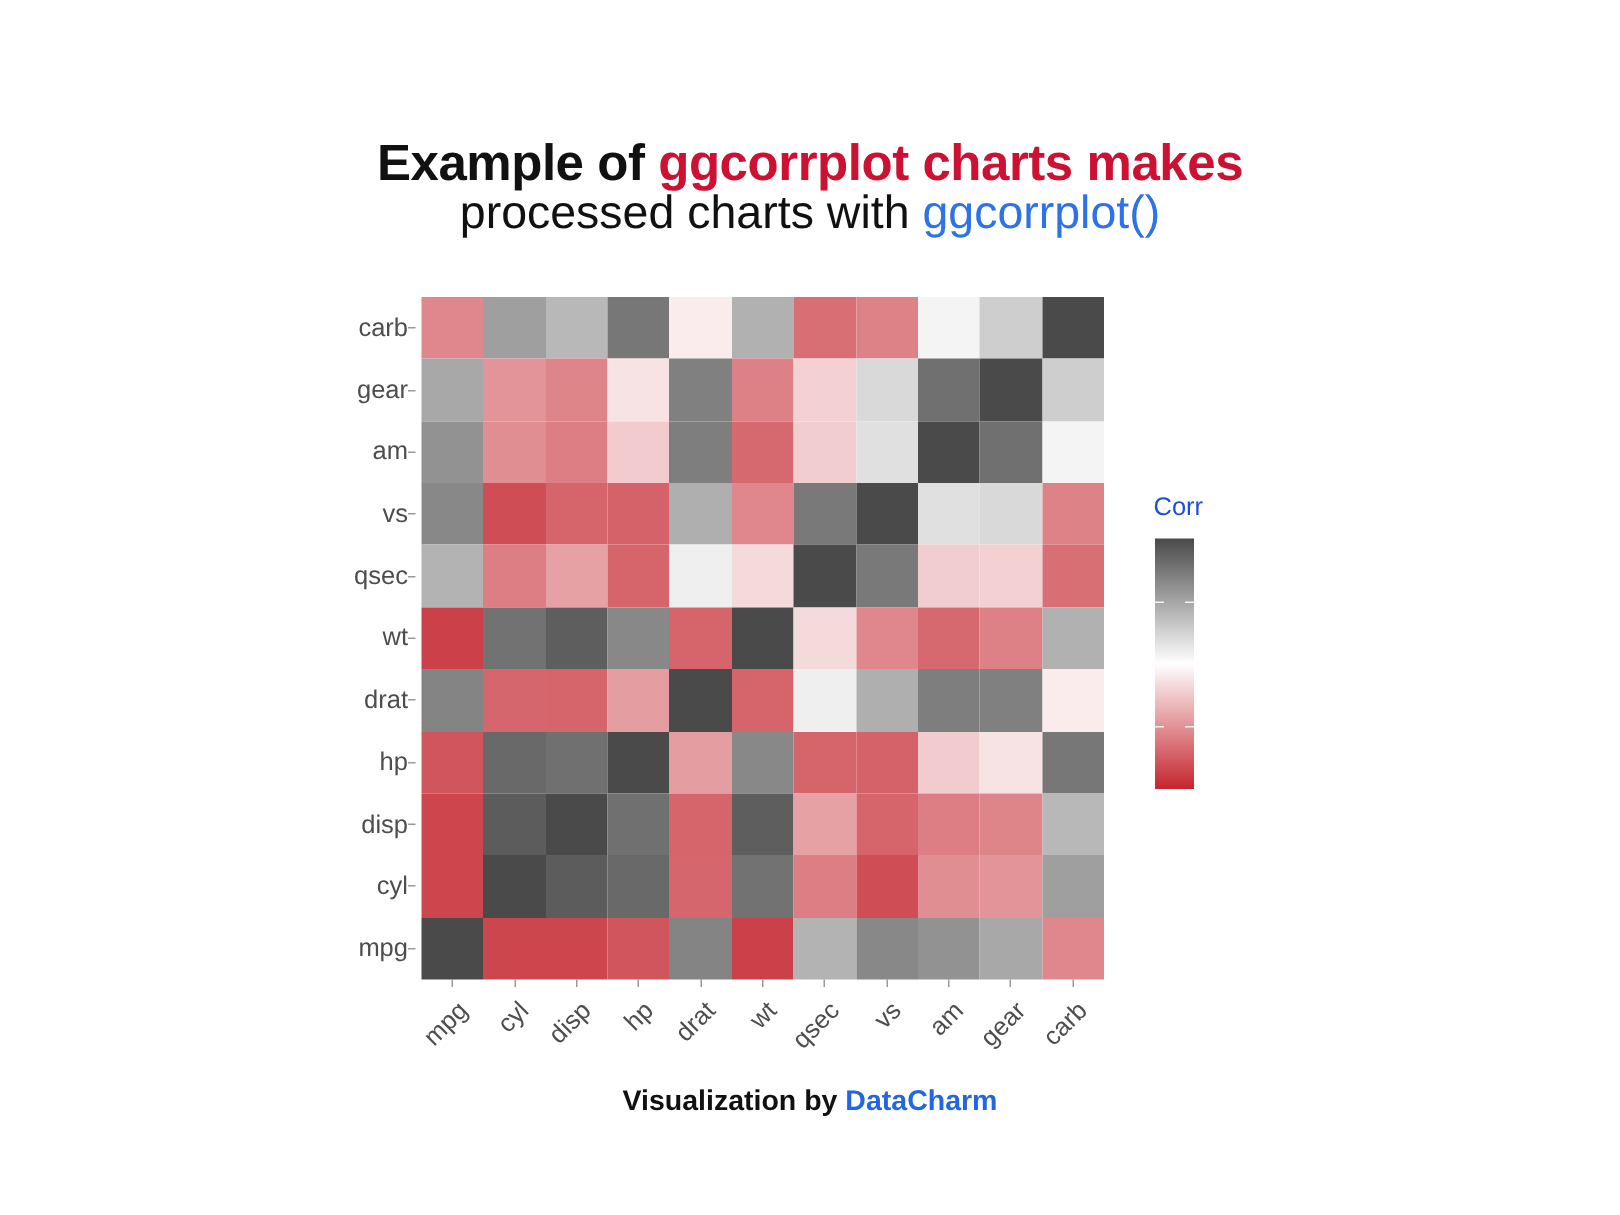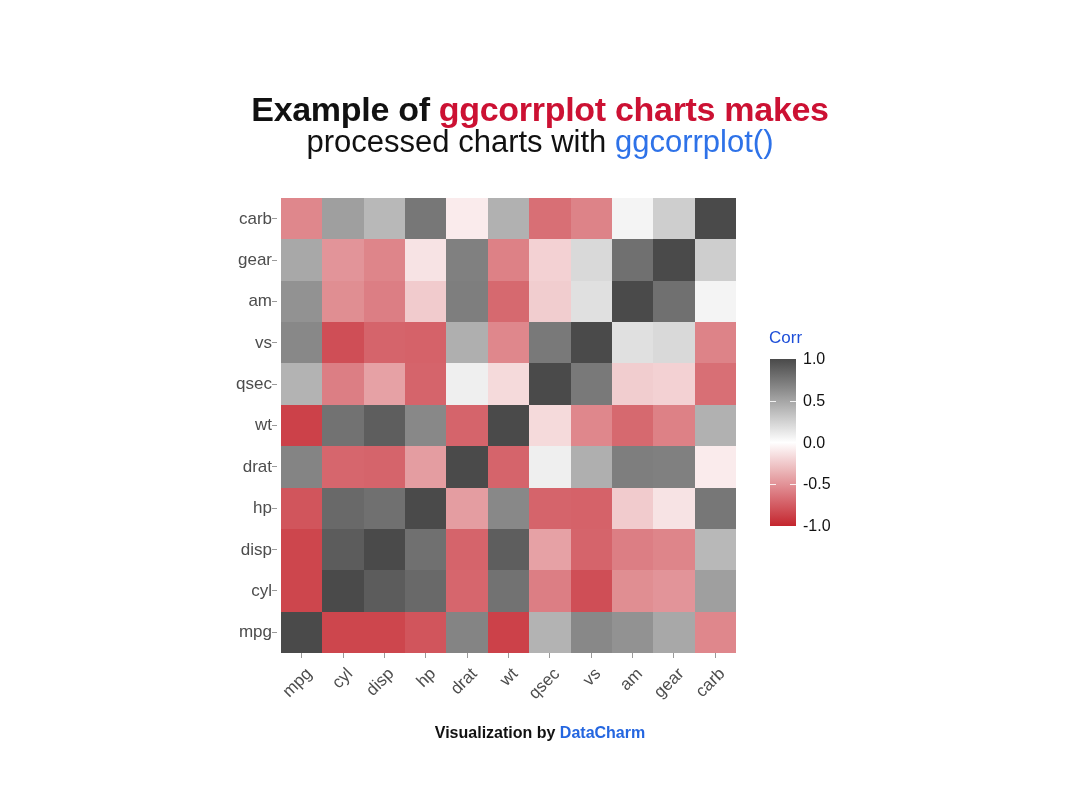--- a/index.html
+++ b/index.html
@@ -44,21 +44,21 @@
     white-space: nowrap;
   }
   #subtitle .accent-blue { color: #2E72E8; }
 
   
   #caption {
     position: absolute;
     left: 0; top: 724px;
     width: 1080px;
     text-align: center;
-    font-size: 16px;
+    font-size: 19px;
     font-weight: bold;
     color: #111111;
     white-space: nowrap;
   }
   #caption .brand { color: #2466E0; }
 
   
   #plot-area {
     position: absolute;
     left: 281px;
@@ -496,23 +496,16 @@
 <div id="legend">
   <div id="legend-title">Corr</div>
   <div id="legend-body">
     <div id="legend-bar" style="background: linear-gradient(rgb(74, 74, 74) 0%, rgb(92, 92, 92) 5%, rgb(110, 110, 110) 10%, rgb(128, 128, 128) 15%, rgb(146, 146, 146) 20%, rgb(165, 165, 165) 25%, rgb(183, 183, 183) 30%, rgb(201, 201, 201) 35%, rgb(219, 219, 219) 40%, rgb(237, 237, 237) 45%, rgb(255, 255, 255) 50%, rgb(249, 233, 234) 55%, rgb(243, 211, 213) 60%, rgb(237, 190, 192) 65%, rgb(231, 168, 171) 70%, rgb(226, 146, 151) 75%, rgb(220, 124, 130) 80%, rgb(214, 102, 109) 85%, rgb(208, 81, 88) 90%, rgb(202, 59, 67) 95%, rgb(196, 37, 46) 100%);"></div>
     <div id="legend-bar-ticks">
         <div class="legend-inner-tick left" style="top: 25%;"></div>
         <div class="legend-inner-tick right" style="top: 25%;"></div>
         <div class="legend-inner-tick left" style="top: 75%;"></div>
         <div class="legend-inner-tick right" style="top: 75%;"></div>
       </div>
-    <div id="legend-labels">
-        <div class="legend-label" style="top: 0%;">1.0</div>
-        <div class="legend-label" style="top: 25%;">0.5</div>
-        <div class="legend-label" style="top: 50%;">0.0</div>
-        <div class="legend-label" style="top: 75%;">-0.5</div>
-        <div class="legend-label" style="top: 100%;">-1.0</div>
-      </div>
   </div>
 </div>
 
 <div id="caption"><span>Visualization by </span><span class="brand">DataCharm</span></div>
 
 </body></html>

